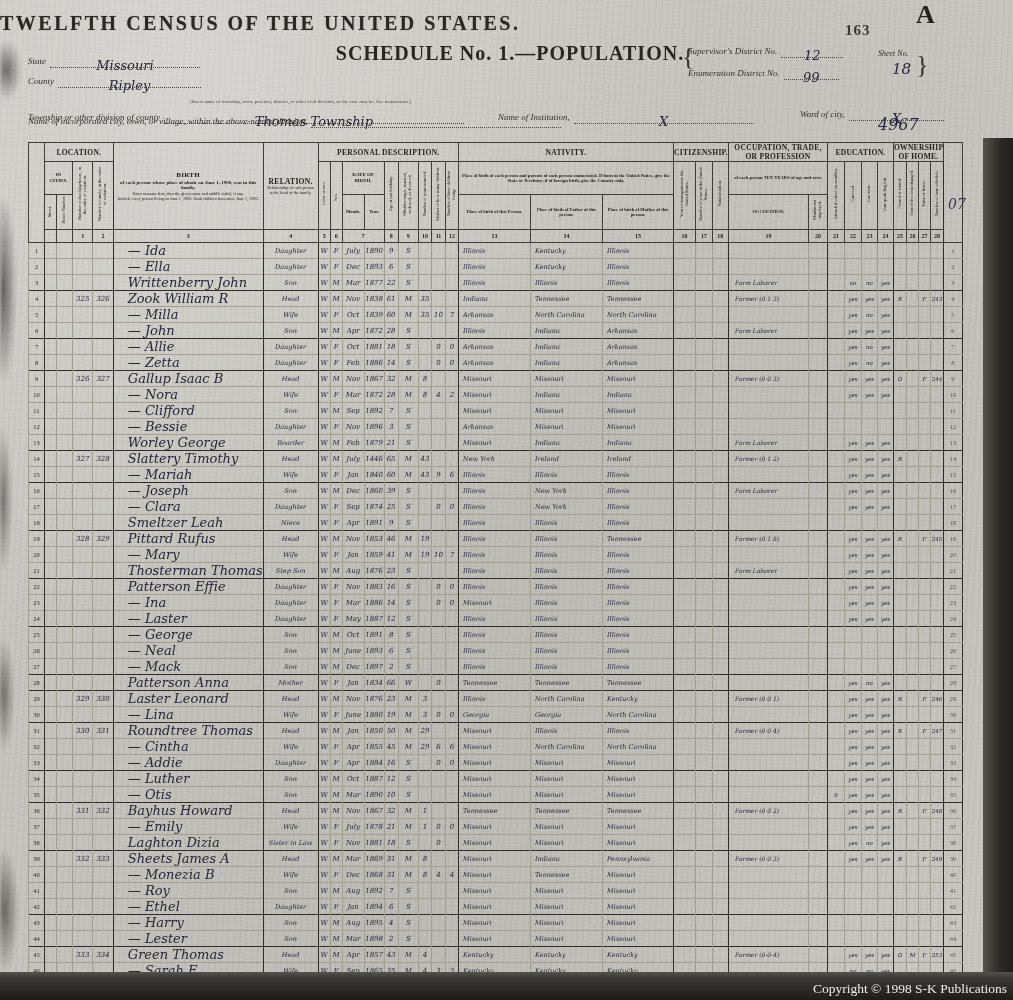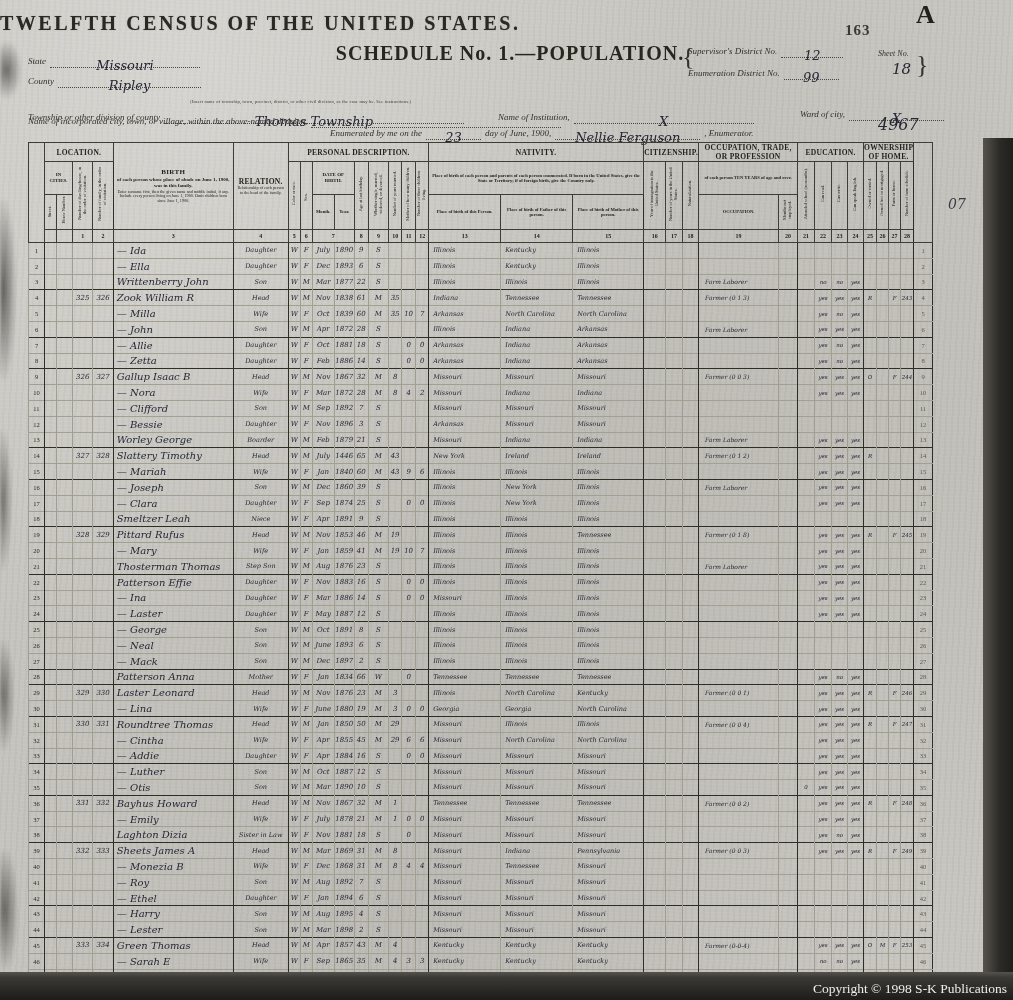--- a/index.html
+++ b/index.html
@@ -46,21 +46,21 @@
   .desc{font-size:5px;line-height:1.15;font-weight:bold;padding:1px 2px;}
   .desc2{font-size:4.2px;line-height:1.1;padding:0 2px;}
   .subh{font-size:4.6px;line-height:1.15;padding:0 2px;font-weight:bold;}
   .vt span{writing-mode:vertical-rl;transform:rotate(180deg);font-size:4.4px;line-height:1.1;
     display:inline-block;max-height:56px;}
   .num{font-size:6px;font-weight:bold;}
   tbody td{border-top:1px solid #a39f92;height:14.8px;font-size:7px;text-align:center;
     white-space:nowrap;}
   tbody tr.heavy td{border-top:1.5px solid #2e2d26;}
   tbody td.hw{font-style:italic;font-family:"DejaVu Serif",serif;color:#262736;}
-  td.nm{text-align:left;padding-left:3px;font-size:10px;}
+  td.nm{text-align:left;padding-left:14px;font-size:13px;}
   td.rel{font-size:6.5px;}
   td.pb{text-align:left;padding-left:4px;font-size:6.5px;}
   td.oc{text-align:left;padding-left:6px;font-size:6px;}
   td.xs{font-size:5.5px;}
   td.lineno{font-size:6.5px;color:#2c2b26;font-style:normal;font-family:"Liberation Serif",serif;}
   td.liner{color:#5c5a50;}
   .stray{position:absolute;font-style:italic;font-family:"DejaVu Serif",serif;color:#3a3b45;}
 </style>
 </head>
 <body>
@@ -112,27 +112,20 @@
 
   <div class="pt" style="left:28px;top:110px;">
     <span class="lbl">Name of incorporated city, town, or village, within the above-named division,</span>
     <span class="dotline" style="width:250px;"></span>
   </div>
   <div class="pt" style="left:800px;top:103px;">
     <span class="lbl">Ward of city,</span>
     <span class="dotline" style="width:95px;text-align:center;"><span class="hw hwv">X</span></span>
   </div>
 
-  <div class="pt" style="left:330px;top:122px;">
-    <span class="lbl">Enumerated by me on the</span>
-    <span class="dotline" style="width:55px;text-align:center;"><span class="hw hwv">23</span></span>
-    <span class="lbl">day of June, 1900,</span>
-    <span class="dotline" style="width:145px;text-align:center;"><span class="hw hwv">Nellie Ferguson</span></span>
-    <span class="lbl">, Enumerator.</span>
-  </div>
   <div class="pt hw" style="left:878px;top:115px;font-size:16px;">4967</div>
 
   <div class="tbl-wrap">
     <table id="census-table">
         <colgroup>
           <col style="width: 16px;">
           <col style="width: 12px;">
           <col style="width: 16px;">
           <col style="width: 18px;">
           <col style="width: 18px;">

